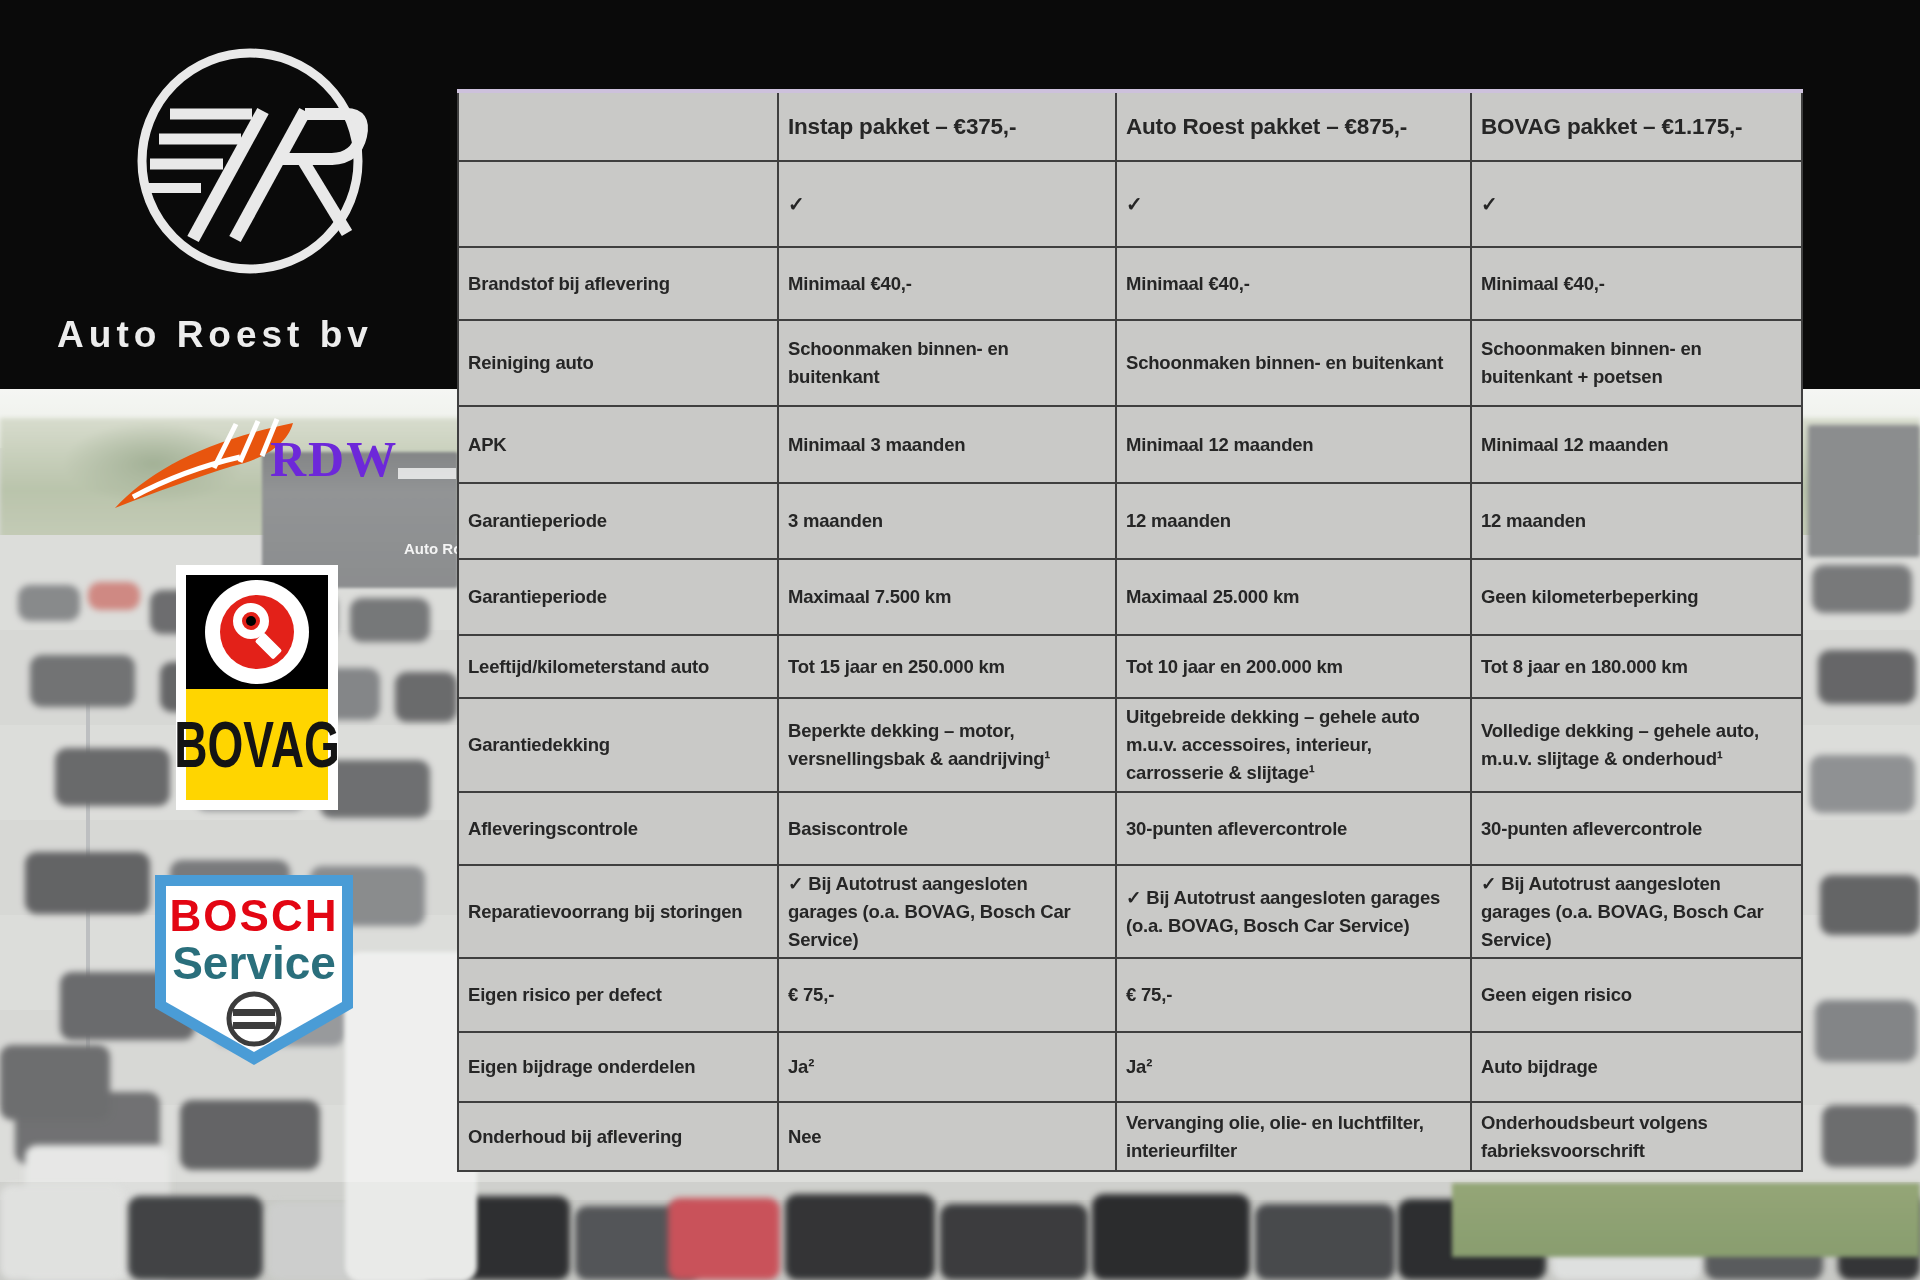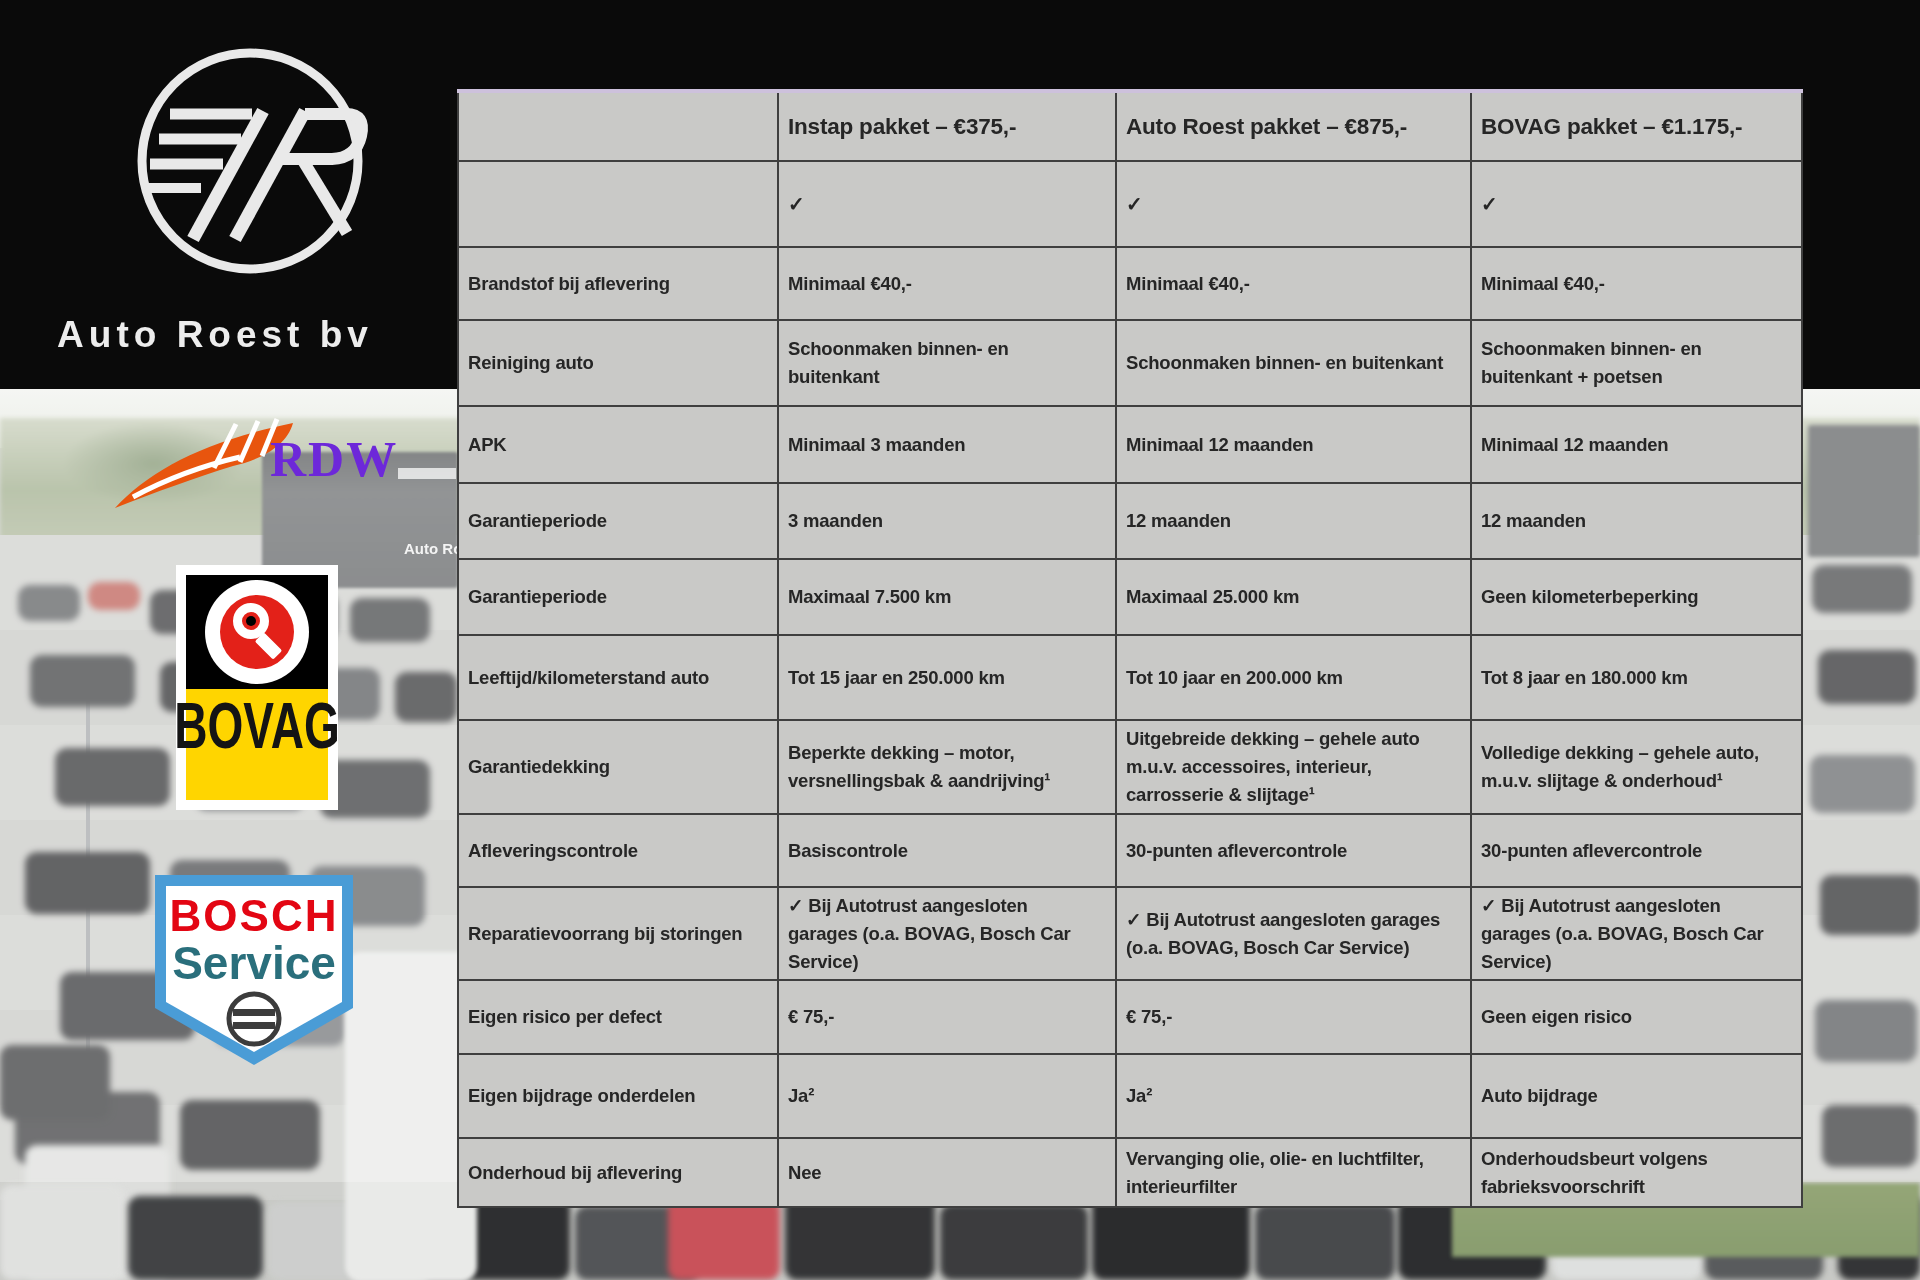--- a/index.html
+++ b/index.html
@@ -57,21 +57,21 @@
        background:#fff;border-radius:50%;}
   .bovag-red{position:absolute;left:15px;top:15px;width:74px;height:74px;
        background:var(--bovag-red,#e32119);border-radius:50%;}
   .bovag-ring{position:absolute;left:13px;top:8px;width:18px;height:18px;
        border:9px solid #fff;border-radius:50%;}
   .bovag-dot{position:absolute;left:26px;top:21px;width:10px;height:10px;
        background:#000;border-radius:50%;}
   .bovag-handle{position:absolute;left:42px;top:38px;width:13px;height:26px;
        background:#fff;transform:rotate(-45deg);border-radius:2px;}
   .bovag-yellow{width:142px;height:111px;background:var(--bovag-yellow,#ffd500);
-       display:flex;align-items:flex-start;justify-content:center;}
+       display:flex;align-items:center;justify-content:center;}
   .bovag-word{font-size:64px;font-weight:700;color:#141414;transform:scaleX(.72);
        letter-spacing:0px;}
   .bosch{position:absolute;left:155px;top:875px;}
 
   
   table.pakket{position:absolute;left:457px;top:89px;width:1344px;
        border-collapse:collapse;table-layout:fixed;
        background:var(--table-bg,#c9c9c7);}
   table.pakket th,table.pakket td{
        border:2px solid var(--table-line,#3f3f3f);
@@ -248,21 +248,21 @@
           <td class="cell">3 maanden</td>
           <td class="cell">12 maanden</td>
           <td class="cell">12 maanden</td>
         </tr>
         <tr style="height: 76px;">
           <th class="rlabel">Garantieperiode</th>
           <td class="cell">Maximaal 7.500 km</td>
           <td class="cell">Maximaal 25.000 km</td>
           <td class="cell">Geen kilometerbeperking</td>
         </tr>
-        <tr style="height: 85px;">
+        <tr style="height: 63px;">
           <th class="rlabel">Leeftijd/kilometerstand auto</th>
           <td class="cell">Tot 15 jaar en 250.000 km</td>
           <td class="cell">Tot 10 jaar en 200.000 km</td>
           <td class="cell">Tot 8 jaar en 180.000 km</td>
         </tr>
         <tr style="height: 94px;">
           <th class="rlabel">Garantiedekking</th>
           <td class="cell">Beperkte dekking – motor, versnellingsbak &amp; aandrijving¹</td>
           <td class="cell">Uitgebreide dekking – gehele auto m.u.v. accessoires, interieur, carrosserie &amp; slijtage¹</td>
           <td class="cell">Volledige dekking – gehele auto, m.u.v. slijtage &amp; onderhoud¹</td>
@@ -278,21 +278,21 @@
           <td class="cell">✓ Bij Autotrust aangesloten garages (o.a. BOVAG, Bosch Car Service)</td>
           <td class="cell">✓ Bij Autotrust aangesloten garages (o.a. BOVAG, Bosch Car Service)</td>
           <td class="cell">✓ Bij Autotrust aangesloten garages (o.a. BOVAG, Bosch Car Service)</td>
         </tr>
         <tr style="height: 74px;">
           <th class="rlabel">Eigen risico per defect</th>
           <td class="cell">€ 75,-</td>
           <td class="cell">€ 75,-</td>
           <td class="cell">Geen eigen risico</td>
         </tr>
-        <tr style="height: 84px;">
+        <tr style="height: 70px;">
           <th class="rlabel">Eigen bijdrage onderdelen</th>
           <td class="cell">Ja²</td>
           <td class="cell">Ja²</td>
           <td class="cell">Auto bijdrage</td>
         </tr>
         <tr style="height: 69px;">
           <th class="rlabel">Onderhoud bij aflevering</th>
           <td class="cell">Nee</td>
           <td class="cell">Vervanging olie, olie- en luchtfilter, interieurfilter</td>
           <td class="cell">Onderhoudsbeurt volgens fabrieksvoorschrift</td>

